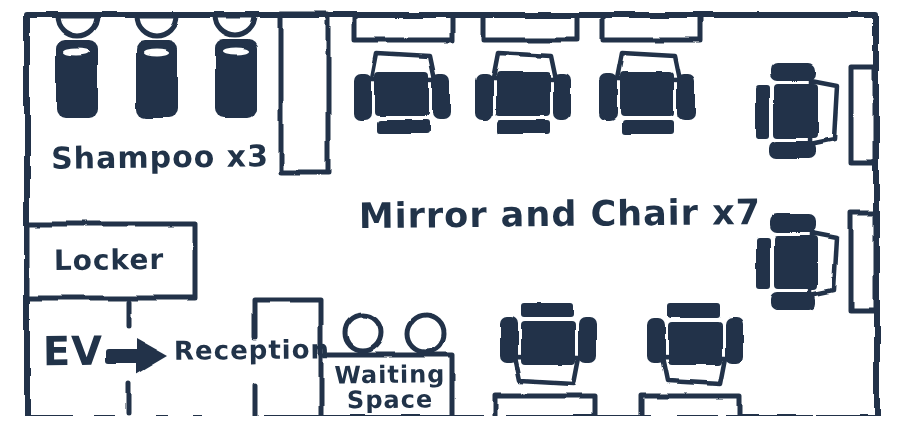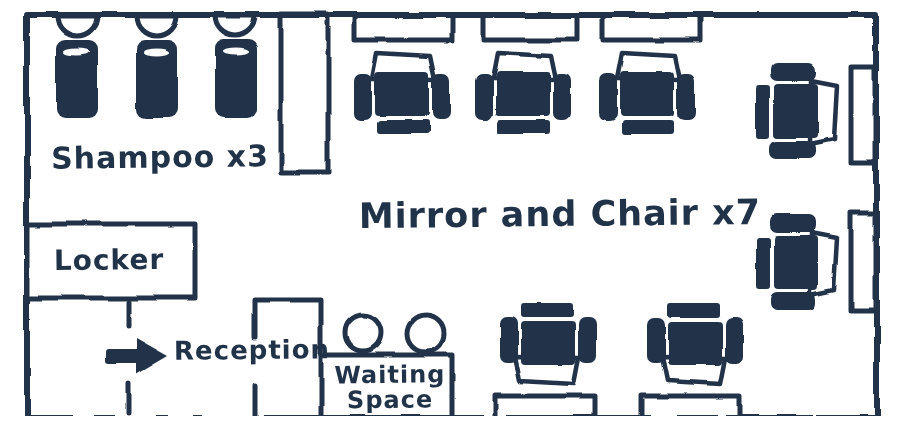--- a/index.html
+++ b/index.html
@@ -104,19 +104,20 @@
         <rect class="inkf" x="106" y="349" width="34" height="14" rx="3"></rect>
         <path class="inkf" d="M 136 338 L 168 356 L 136 375 Z"></path>
       </g>
 
     </g>
   </svg>
 
   <div class="label label-shampoo">Shampoo x3</div>
   <div class="label label-mirror">Mirror and Chair x7</div>
   <div class="label label-locker">Locker</div>
+  <div class="label label-ev">EV</div>
   <div class="label label-reception">Reception</div>
   <div class="label label-waiting">
     <span>Waiting</span>
     <span>Space</span>
   </div>
 
 </div>
 
 </body></html>

